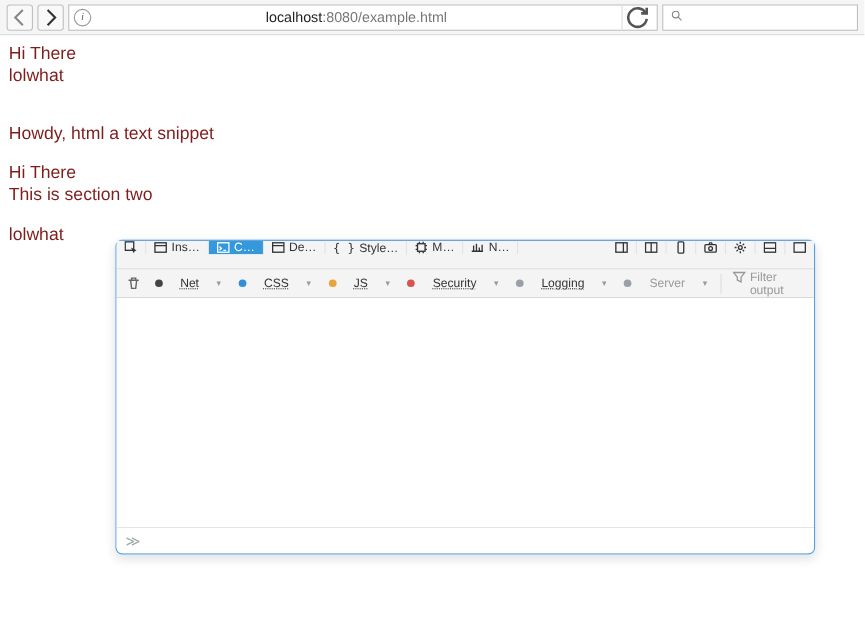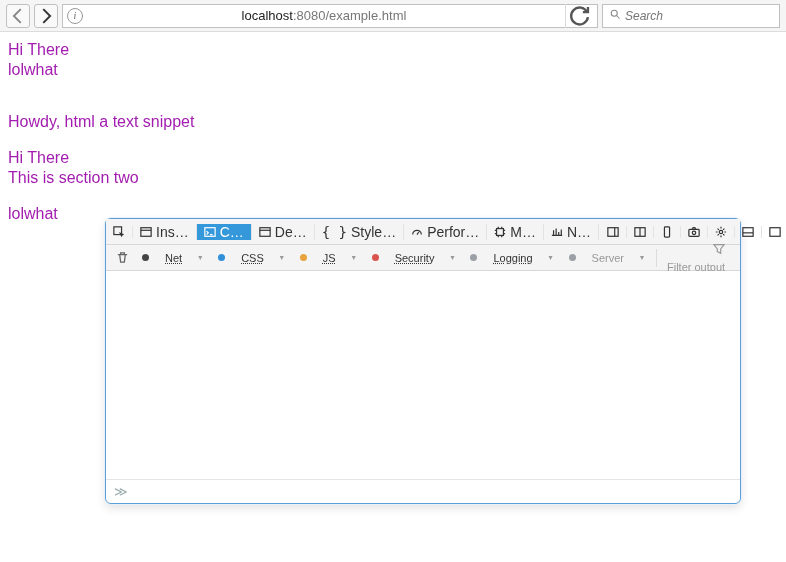--- a/index.html
+++ b/index.html
@@ -12,51 +12,51 @@
 .url-bar { flex: 1; height: 24px; border: 1px solid #c0c0c0; background: #fff; display: flex; align-items: center; padding: 0 4px; gap: 4px; font-size: 13px; color: #555; }
 .url-info { width: 16px; height: 16px; border: 1px solid #999; border-radius: 50%; display: flex; align-items: center; justify-content: center; font-size: 10px; font-style: italic; font-family: serif; color: #666; }
 .url-text { flex: 1; color: #777; text-align: center; }
 .url-text .host { color: #222; }
 .reload-btn { width: 28px; height: 24px; border-left: 1px solid #dcdcdc; display: flex; align-items: center; justify-content: center; font-size: 14px; color: #555; cursor: pointer; }
 .search-bar { width: 178px; height: 24px; border: 1px solid #c0c0c0; background: #fff; display: flex; align-items: center; padding: 0 6px; gap: 4px; }
 .search-icon { font-size: 12px; color: #888; }
 .search-input { flex: 1; border: none; outline: none; font-size: 12px; font-style: italic; color: #888; background: transparent; }
 
 
-.page { padding: 8px; font-family: "Times New Roman", serif; font-size: 16px; color: #a21caf; line-height: 1.25; }
+.page { padding: 8px; font-family: "Times New Roman", serif; font-size: 16px; color: #7f1d1d; line-height: 1.25; }
 .page p { margin: 0; }
 .page .spacer { height: 32px; }
 .page .spacer2 { height: 16px; }
 
 
 .devtools { position: absolute; left: 105px; top: 218px; width: 636px; height: 286px; background: #fbfbfb; border: 1px solid #5a9fd8; border-radius: 6px; box-shadow: 0 0 0 1px #e8f1fa, 0 4px 10px rgba(0,0,0,.12); display: flex; flex-direction: column; }
 .dt-titlebar { height: 30px; background: linear-gradient(#fdfdfd, #f2f2f2); border-bottom: 1px solid #d8d8d8; display: flex; align-items: center; padding: 0 6px; gap: 6px; border-radius: 6px 6px 0 0; }
 .ff-logo { width: 16px; height: 16px; border-radius: 50%; background: radial-gradient(circle at 35% 35%, #ffb84d 0%, #ff8a00 40%, #436eab 42%, #2a4d7f 100%); }
 .dt-title { flex: 1; font-size: 12px; color: #333; white-space: nowrap; overflow: hidden; text-overflow: ellipsis; }
 .win-btns { display: flex; gap: 6px; }
 .win-btn { width: 26px; height: 16px; border: 1px solid #bcbcbc; border-radius: 3px; background: linear-gradient(#fdfdfd,#eee); display: flex; align-items: center; justify-content: center; font-size: 10px; color: #444; cursor: pointer; }
 
 
-.dt-tabs { height: 26px; background: #f4f4f4; border-bottom: 1px solid #d8d8d8; display: flex; align-items: center; font-size: 14px; color: #333; }
+.dt-tabs { height: 26px; background: #f4f4f4; border-bottom: 1px solid #d8d8d8; display: flex; align-items: flex-start; font-size: 11px; color: #333; }
 .dt-tab, .dt-tool { display: flex; align-items: center; gap: 4px; padding: 0 7px; border-right: 1px solid #e3e3e3; cursor: pointer; white-space: nowrap; }
 .dt-tab svg, .dt-tool svg { width: 12px; height: 12px; }
 .dt-tab.selected { background: #3498db; color: #fff; }
 .dt-tabs .spacer-flex { flex: 1; border-right: 1px solid #e3e3e3; }
 .dt-tool.noborder { border-right: none; }
 
 
 .dt-filters { height: 26px; background: #f4f4f4; border-bottom: 1px solid #d8d8d8; display: flex; align-items: center; font-size: 11px; color: #333; padding: 0 4px; }
 .trash { width: 24px; display: flex; justify-content: center; color: #666; cursor: pointer; font-size: 12px; }
 .flt { display: flex; align-items: center; gap: 16px; padding: 0 6px; height: 20px; border: 1px solid transparent; border-radius: 2px; margin: 0 1px; cursor: pointer; }
 .flt .dot { width: 7px; height: 7px; border-radius: 50%; }
 .flt .lab { text-decoration: underline dotted; }
 .flt .caret { font-size: 8px; color: #999; }
 .flt.dim .lab { color: #999; }
 .flt-sep { width: 1px; height: 18px; background: #dcdcdc; margin: 0 4px; }
-.out-filter { display: flex; align-items: flex-end; gap: 4px; color: #999; padding-left: 6px; flex-direction: column; }
+.out-filter { display: flex; align-items: flex-start; gap: 4px; color: #999; padding-left: 6px; }
 .funnel { font-size: 11px; }
 
 
 .dt-body { flex: 1; background: #fff; }
 .dt-input { height: 24px; border-top: 1px solid #e4e4e4; background: #fff; display: flex; align-items: center; padding: 0 8px; color: #9aa; font-size: 13px; border-radius: 0 0 6px 6px; }
 
 .ico { stroke: currentColor; fill: none; stroke-width: 1.4; }
 </style>
 </head>
 <body>
@@ -82,21 +82,20 @@
         </svg>
     </span>
   </div>
   <div class="search-bar">
     <span class="search-icon">
       <svg class="ico" viewBox="0 0 16 16" width="12" height="12">
           <circle cx="7" cy="7" r="4"></circle>
           <path d="M10 10l4 4"></path>
         </svg>
     </span>
-    <input class="search-input" placeholder="Search" style="">
   </div>
 </div>
 
 <div class="page">
   <p>Hi There</p>
   <p>lolwhat</p>
   <div class="spacer"></div>
   <p>Howdy, html a text snippet</p>
   <div class="spacer2"></div>
   <p>Hi There</p>
@@ -134,27 +133,20 @@
           <path d="M1 5h12"></path>
         </svg>
         <span>De…</span>
       </div>
     <div class="dt-tab">
         <span style="font-family:monospace">{ }</span>
         <span>Style…</span>
       </div>
     <div class="dt-tab">
         <svg class="ico" viewBox="0 0 14 14">
-          <path d="M2 10a5 5 0 0 1 10 0"></path>
-          <path d="M7 10l2-3"></path>
-        </svg>
-        <span>Perfor…</span>
-      </div>
-    <div class="dt-tab">
-        <svg class="ico" viewBox="0 0 14 14">
           <rect x="3" y="3" width="8" height="8"></rect>
           <path d="M5 1v2M9 1v2M5 11v2M9 11v2M1 5h2M1 9h2M11 5h2M11 9h2"></path>
         </svg>
         <span>M…</span>
       </div>
     <div class="dt-tab">
         <svg class="ico" viewBox="0 0 14 14">
           <path d="M1 11h12M3 11V5M6 11V3M9 11V7M12 11V4"></path>
         </svg>
         <span>N…</span>

